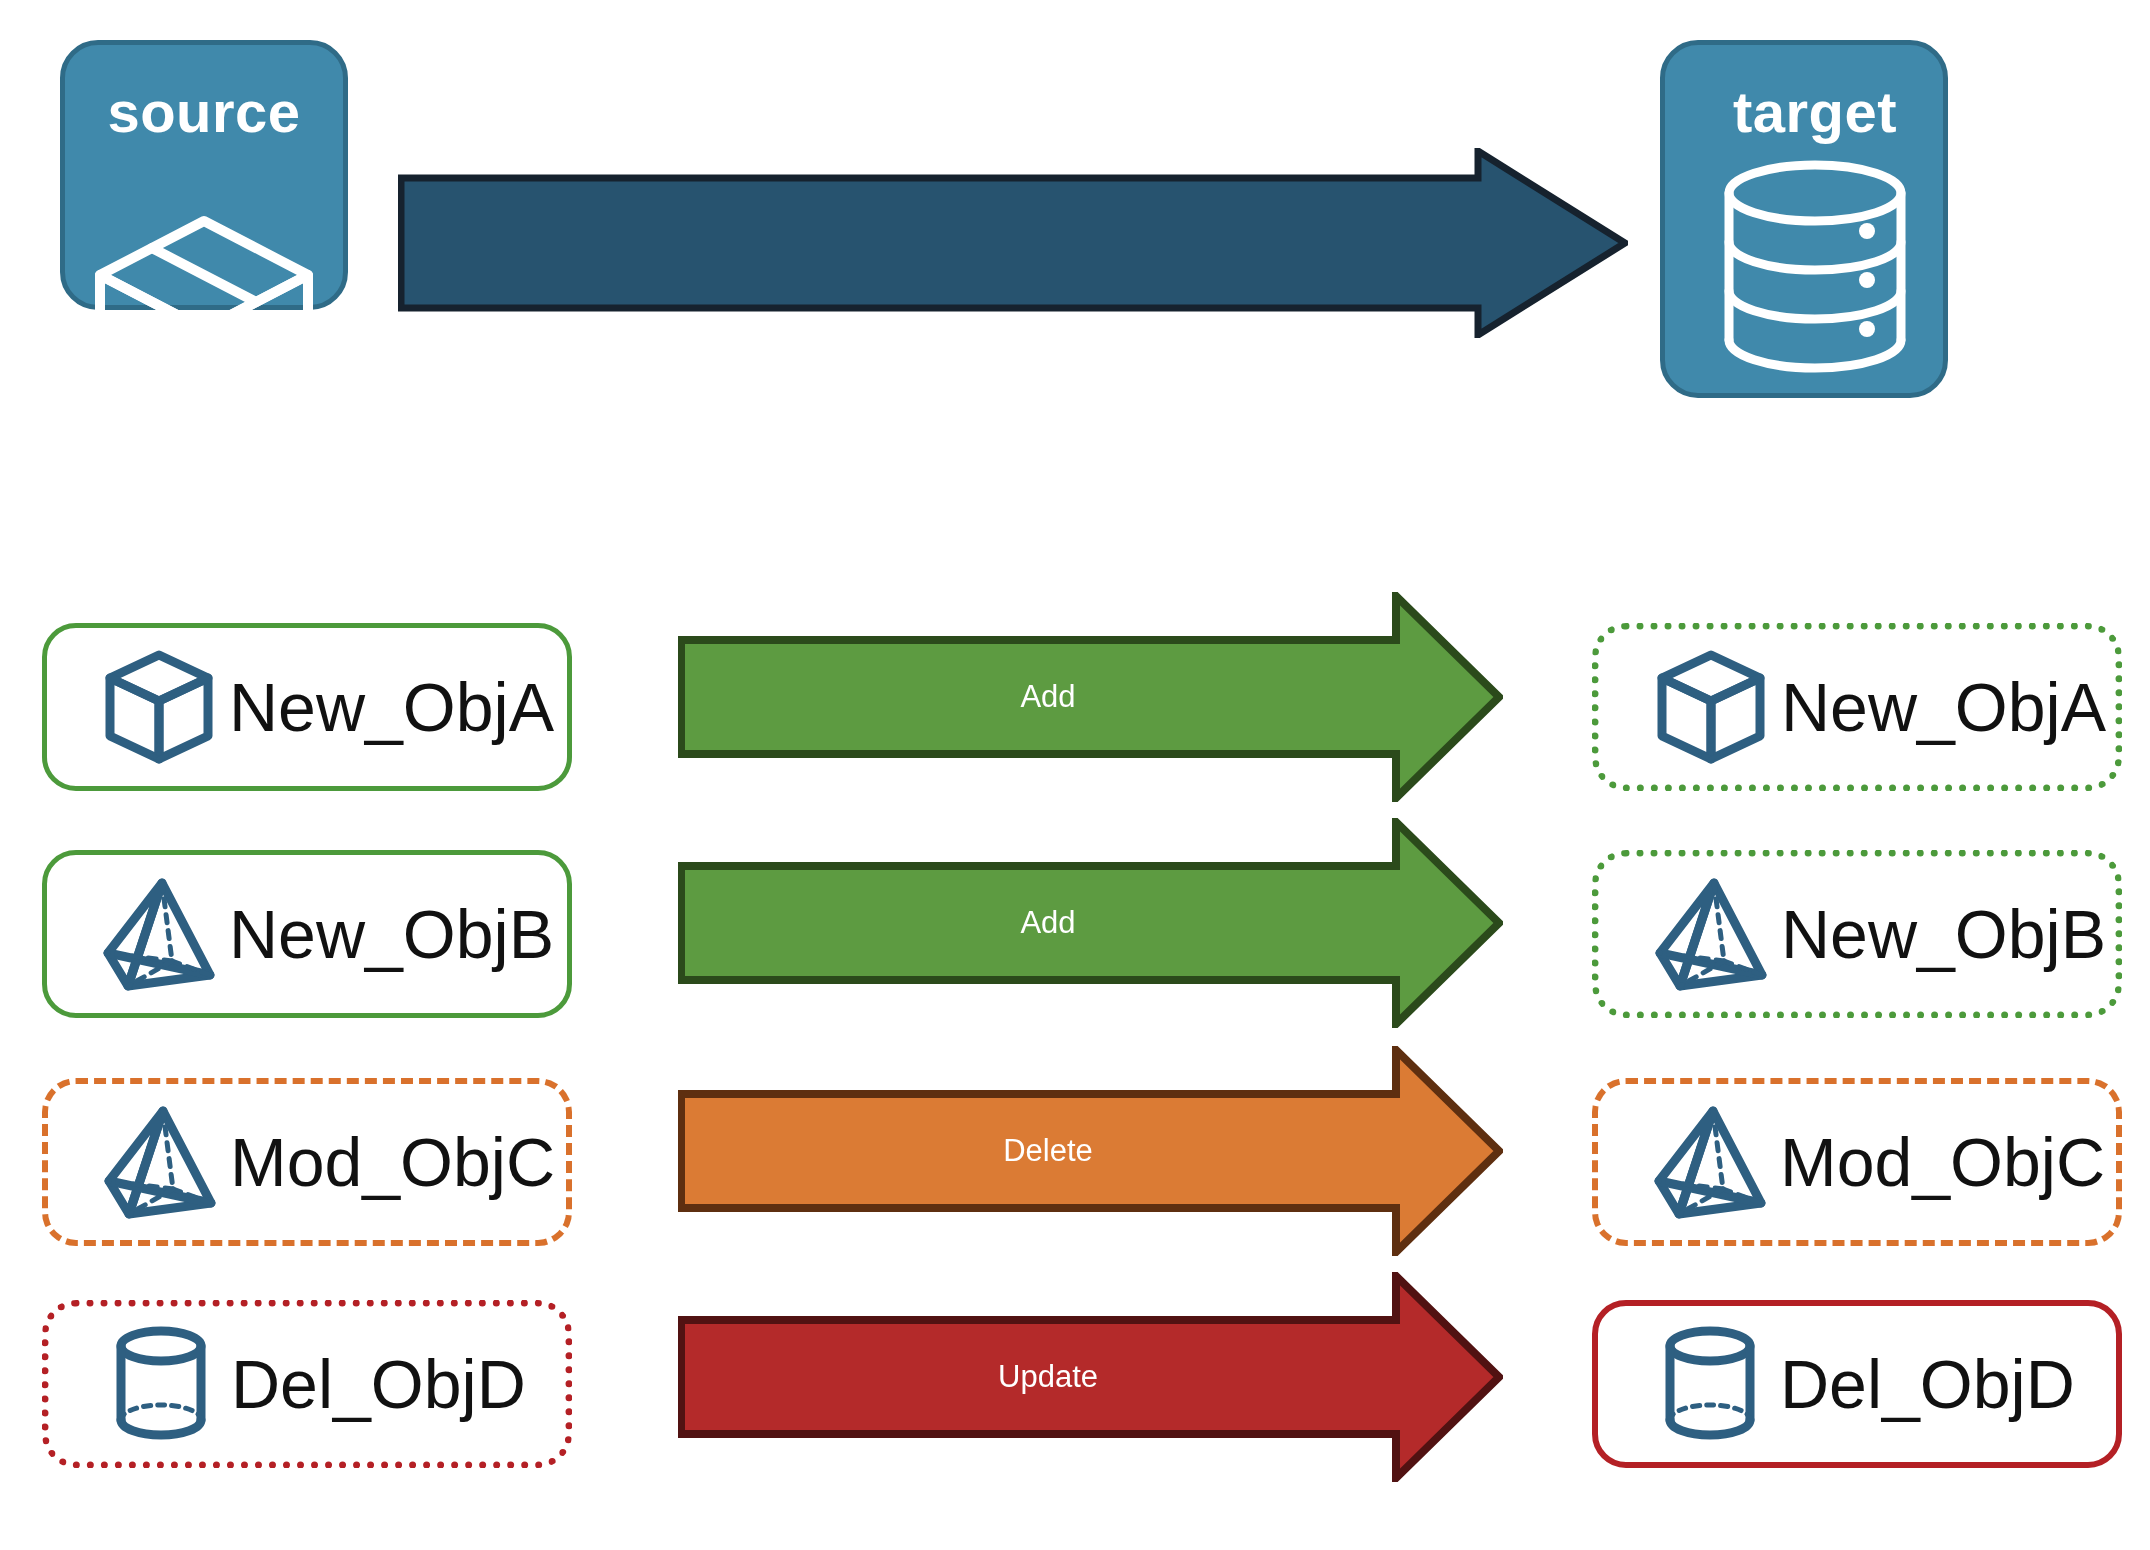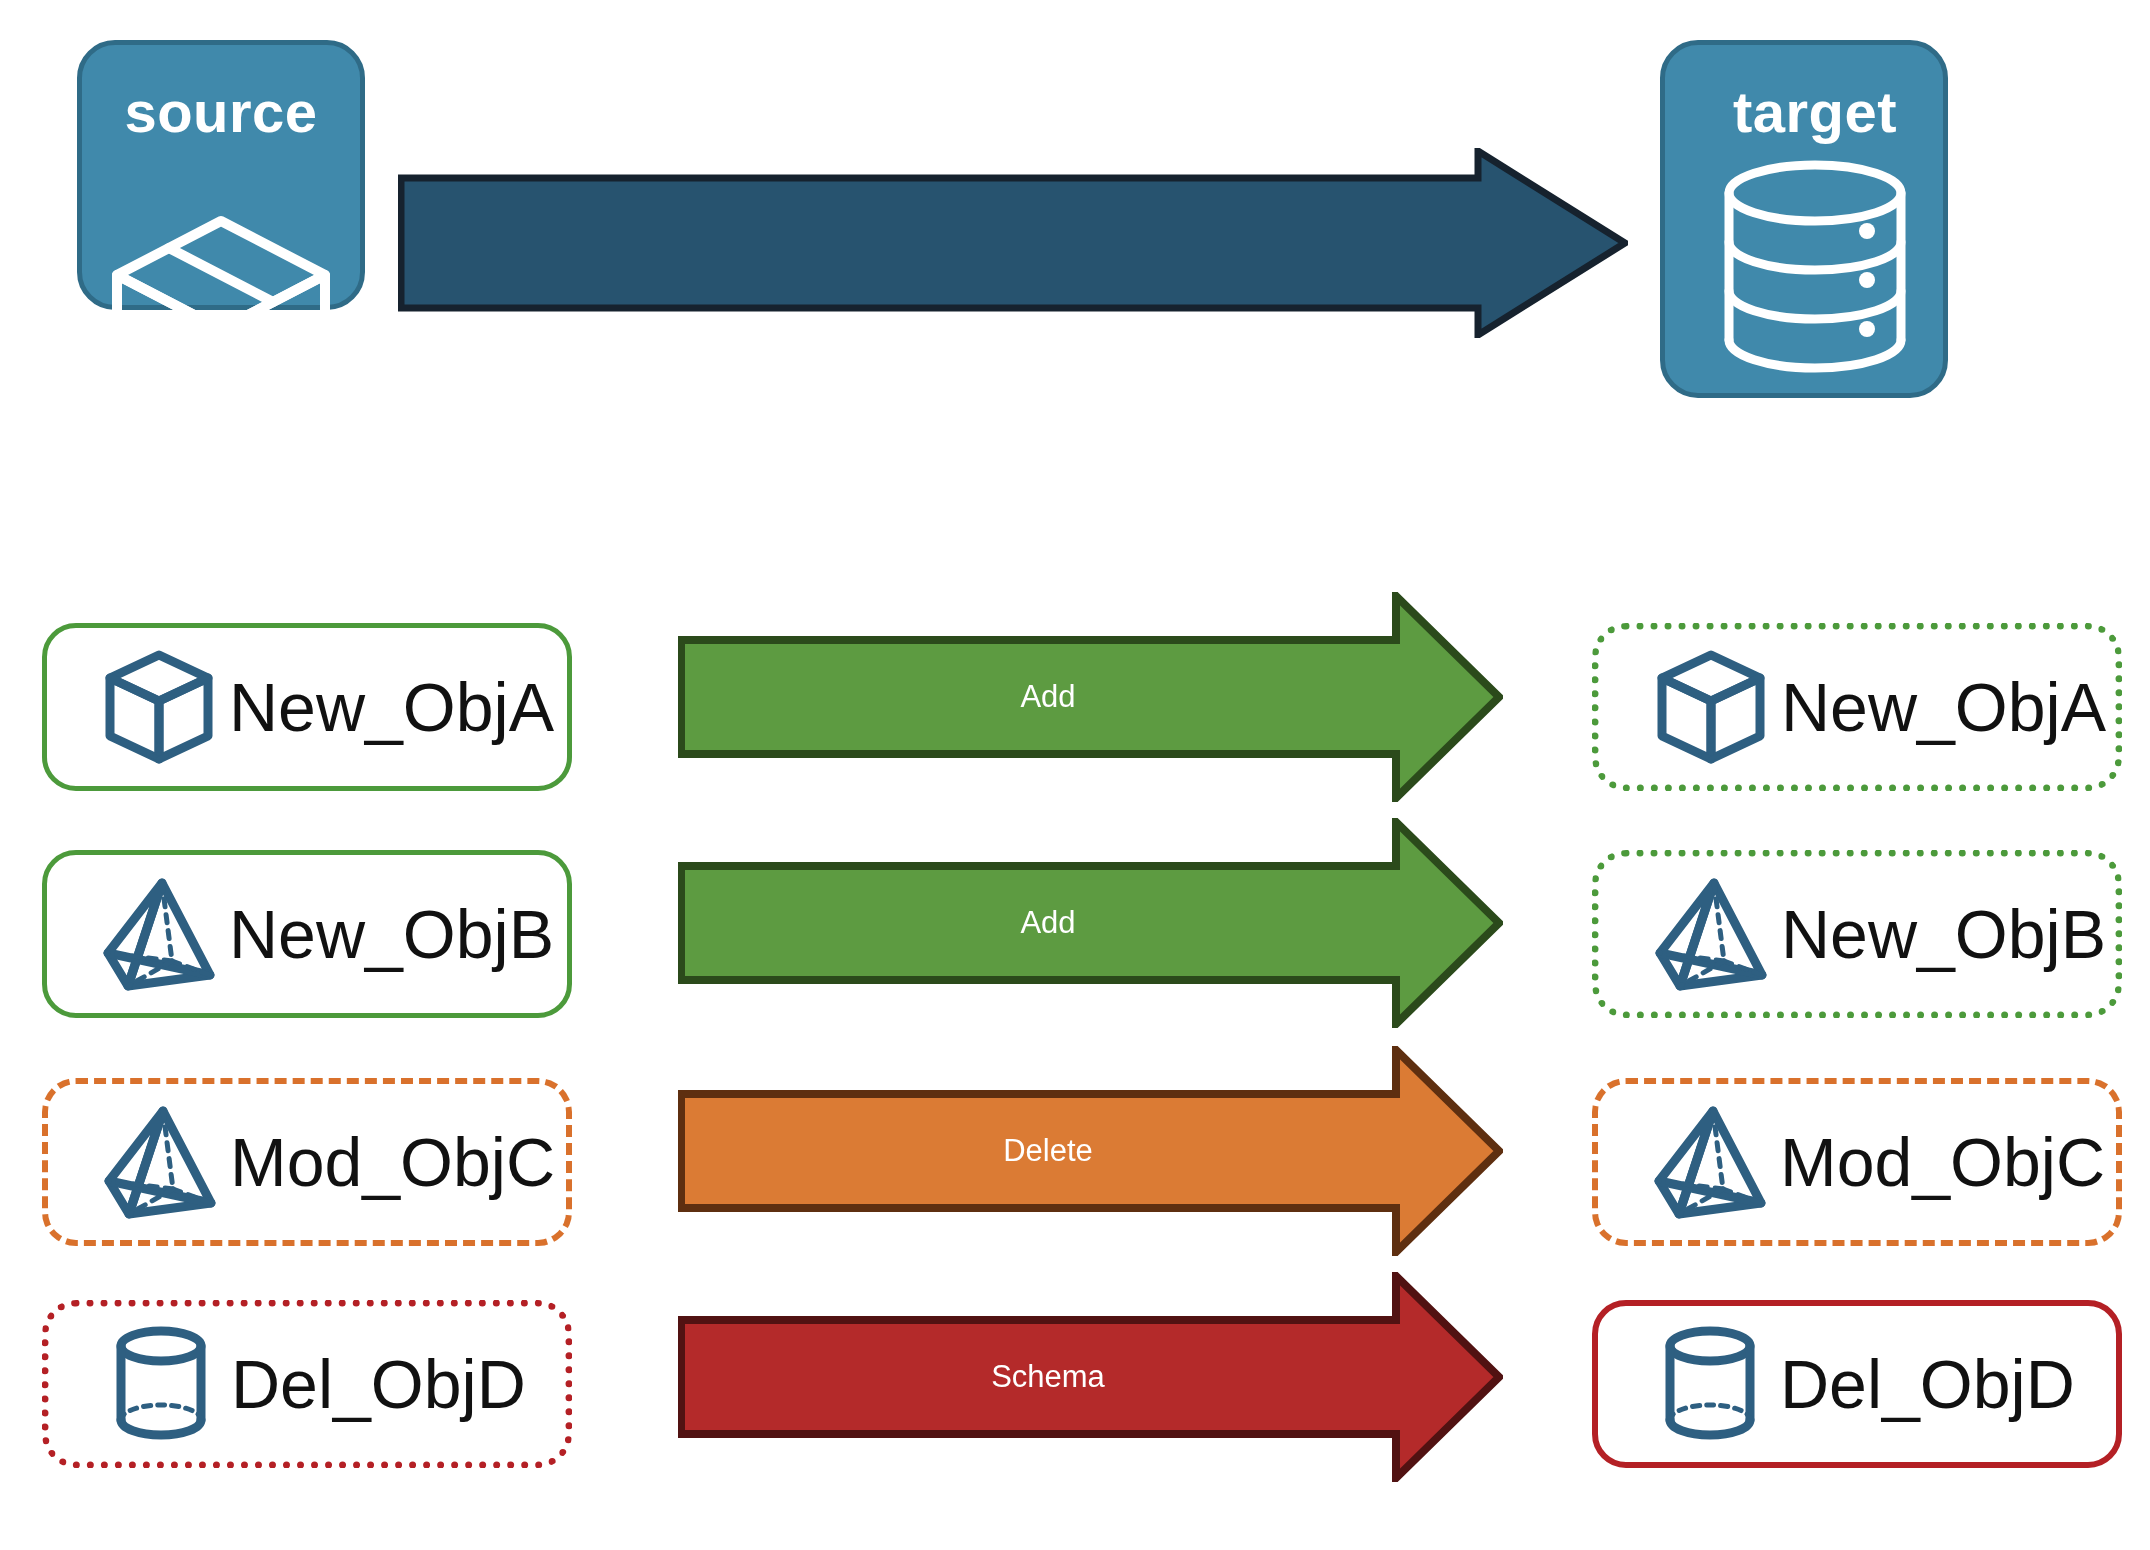--- a/index.html
+++ b/index.html
@@ -32,21 +32,21 @@
     line-height:1;
     user-select:none;
   }
   .endpoint-glyph{
     margin-top:18px;
     width:100%;
     display:flex;
     justify-content:center;
   }
 
-  #source-panel{left:77px;top:40px;width:288px;height:270px;gap:44px;}
+  #source-panel{left:60px;top:40px;width:288px;height:270px;gap:44px;}
   #target-panel{left:1660px;top:40px;width:288px;height:358px;padding-left:22px;}
 
   
   #compare-arrow{
     position:absolute;
     left:398px;top:148px;
     width:1230px;height:190px;
   }
   .compare-label{
     position:absolute;
@@ -279,21 +279,21 @@
         <path d="M10 96 A40 15 0 0 0 90 96"></path>
         <path d="M10 96 A40 15 0 0 1 90 96" stroke-width="5" stroke-dasharray="7 7"></path>
       </svg>
     </span>
     <span class="obj-label">Del_ObjD</span>
   </div>
 
   <svg class="action-arrow" style="top:1272px;" viewBox="0 0 825 210" preserveAspectRatio="none">
     <polygon points="3,48 718,48 718,4 821,105 718,206 718,162 3,162" fill="#b42a2a" stroke="#511212" stroke-width="8" stroke-linejoin="miter"></polygon>
   </svg>
-  <div class="action-label" style="top:1272px;">Schema</div>
+  <div class="action-label" style="top:1272px;">Update</div>
 
   <div class="obj-box tgt-box b-red-solid" style="top:1300px;">
     <span class="obj-icon">
       <svg width="100" height="120" viewBox="0 0 100 120" fill="none" stroke="#2e5f81" stroke-width="9" stroke-linecap="round">
         <ellipse cx="50" cy="22" rx="40" ry="15"></ellipse>
         <path d="M10 22 L10 96"></path>
         <path d="M90 22 L90 96"></path>
         <path d="M10 96 A40 15 0 0 0 90 96"></path>
         <path d="M10 96 A40 15 0 0 1 90 96" stroke-width="5" stroke-dasharray="7 7"></path>
       </svg>

